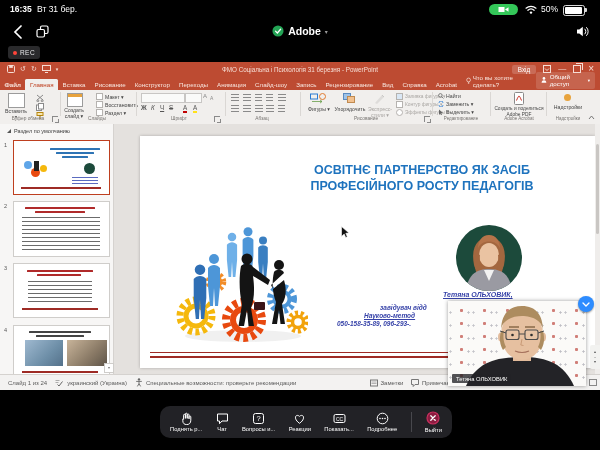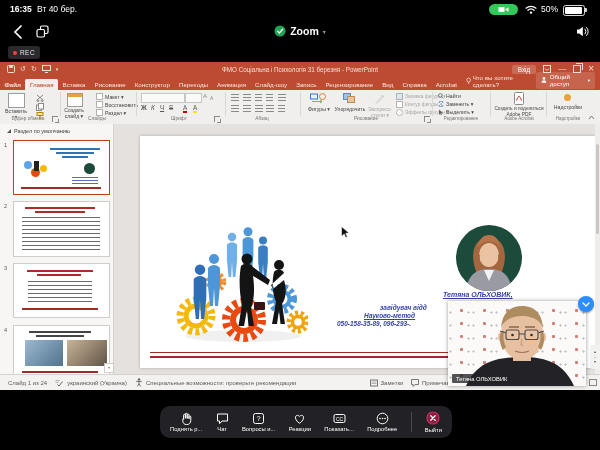--- a/index.html
+++ b/index.html
@@ -99,21 +99,21 @@
   .zbtn .lbl{font-size:5.8px;color:#fff;white-space:nowrap;}
   .zdiv{width:1px;height:20px;background:#48484d;}
 </style>
 </head>
 <body>
 
 <div class="screen">
 
   <div class="abs" style="left:0;top:0;width:600px;height:20px;">
     <span class="abs sb-text" style="left:10px;top:4px;">16:35</span>
-    <span class="abs sb-text" style="left:37px;top:4px;font-weight:normal;">Вт 40 бер.</span>
+    <span class="abs sb-text" style="left:37px;top:4px;font-weight:normal;">Вт 31 бер.</span>
     <div class="abs pill" style="left:489px;top:4px;">
       <svg width="11" height="7" viewBox="0 0 11 7">
           <path d="M0.5 1h6v5h-6z M7 3.5 l3.5 -2.2 v4.4 z" fill="#fff"></path>
         </svg>
     </div>
     <svg class="abs" style="left:525px;top:5px;" width="12" height="9" viewBox="0 0 12 9">
       <path d="M1 3.2 a7.5 7.5 0 0 1 10 0 M2.9 5.3 a4.6 4.6 0 0 1 6.2 0" stroke="#fff" stroke-width="1.2" fill="none" stroke-linecap="round"></path>
       <circle cx="6" cy="7.6" r="1.2" fill="#fff"></circle>
     </svg>
     <span class="abs sb-text" style="left:541px;top:4px;font-weight:normal;">50%</span>
@@ -129,21 +129,21 @@
     </svg>
     <svg class="abs" style="left:36px;top:5px;" width="13" height="13" viewBox="0 0 13 13">
       <rect x="4.5" y="1" width="7.5" height="7.5" rx="1.5" stroke="#fff" stroke-width="1.2" fill="#000"></rect>
       <rect x="1" y="4.5" width="7.5" height="7.5" rx="1.5" stroke="#fff" stroke-width="1.2" fill="#000"></rect>
     </svg>
     <div class="abs flex" style="left:0;right:0;top:2px;height:18px;justify-content:center;gap:4px;">
       <svg width="12" height="12" viewBox="0 0 13 13">
         <circle cx="6.5" cy="6.5" r="6" fill="#23A455"></circle>
         <path d="M3.8 6.6 L5.8 8.6 L9.3 4.6" stroke="#fff" stroke-width="1.4" fill="none" stroke-linecap="round"></path>
       </svg>
-      <span style="font-size:10.5px;font-weight:bold;color:#fff;">Zoom</span>
+      <span style="font-size:10.5px;font-weight:bold;color:#fff;">Adobe</span>
       <span style="font-size:6px;color:#9a9a9a;">▾</span>
     </div>
     <svg class="abs" style="left:576px;top:6px;" width="14" height="11" viewBox="0 0 14 11">
       <path d="M1 3.5 h2.3 L6.8 0.8 v9.4 L3.3 7.5 H1 Z" fill="#fff"></path>
       <path d="M8.8 3 a3.2 3.2 0 0 1 0 5 M10.6 1.5 a5.6 5.6 0 0 1 0 8" stroke="#fff" stroke-width="1" fill="none" stroke-linecap="round"></path>
     </svg>
   </div>
 
   <div class="abs flex rec">
     <span class="rec-dot"></span>
@@ -394,20 +394,21 @@
         <div class="abs" style="left:11px;top:14px;width:38px;height:26px;background:linear-gradient(135deg,#9FB9D0,#6E8FA8 60%,#54718a);"></div>
         <div class="abs" style="left:53px;top:14px;width:40px;height:26px;background:linear-gradient(135deg,#C8B49A,#8a7a66 60%,#5e5448);"></div>
         <div class="redline" style="left:8px;top:45px;width:76px;"></div>
       </div>
 
       <div class="abs" style="left:104px;top:239px;width:8px;height:8px;background:#fff;border:1px solid #CFCDCA;font-size:4px;color:#777;text-align:center;line-height:8px;">▾</div>
     </div>
 
     <div class="slide-area">
       <div class="slide">
+        <div class="slide-title">ОСВІТНЄ ПАРТНЕРСТВО ЯК ЗАСІБ ПРОФЕСІЙНОГО РОСТУ ПЕДАГОГІВ</div>
 
         <svg class="abs" style="left:18px;top:60px;" width="150" height="150" viewBox="0 0 150 150">
           <ellipse cx="85" cy="140" rx="58" ry="6" fill="#000" opacity="0.06"></ellipse>
           <g fill="none">
             <circle cx="38" cy="120" r="16" stroke="#F5B80C" stroke-width="7" stroke-dasharray="4 3.2"></circle>
             <circle cx="38" cy="120" r="10" stroke="#F5B80C" stroke-width="5"></circle>
             <circle cx="58" cy="86" r="8" stroke="#F28C28" stroke-width="4.5" stroke-dasharray="2.8 2.4"></circle>
             <circle cx="58" cy="86" r="5" stroke="#F28C28" stroke-width="3"></circle>
             <circle cx="124" cy="103" r="12" stroke="#4D96D8" stroke-width="6" stroke-dasharray="3.5 3"></circle>
             <circle cx="124" cy="103" r="7.5" stroke="#4D96D8" stroke-width="4"></circle>

